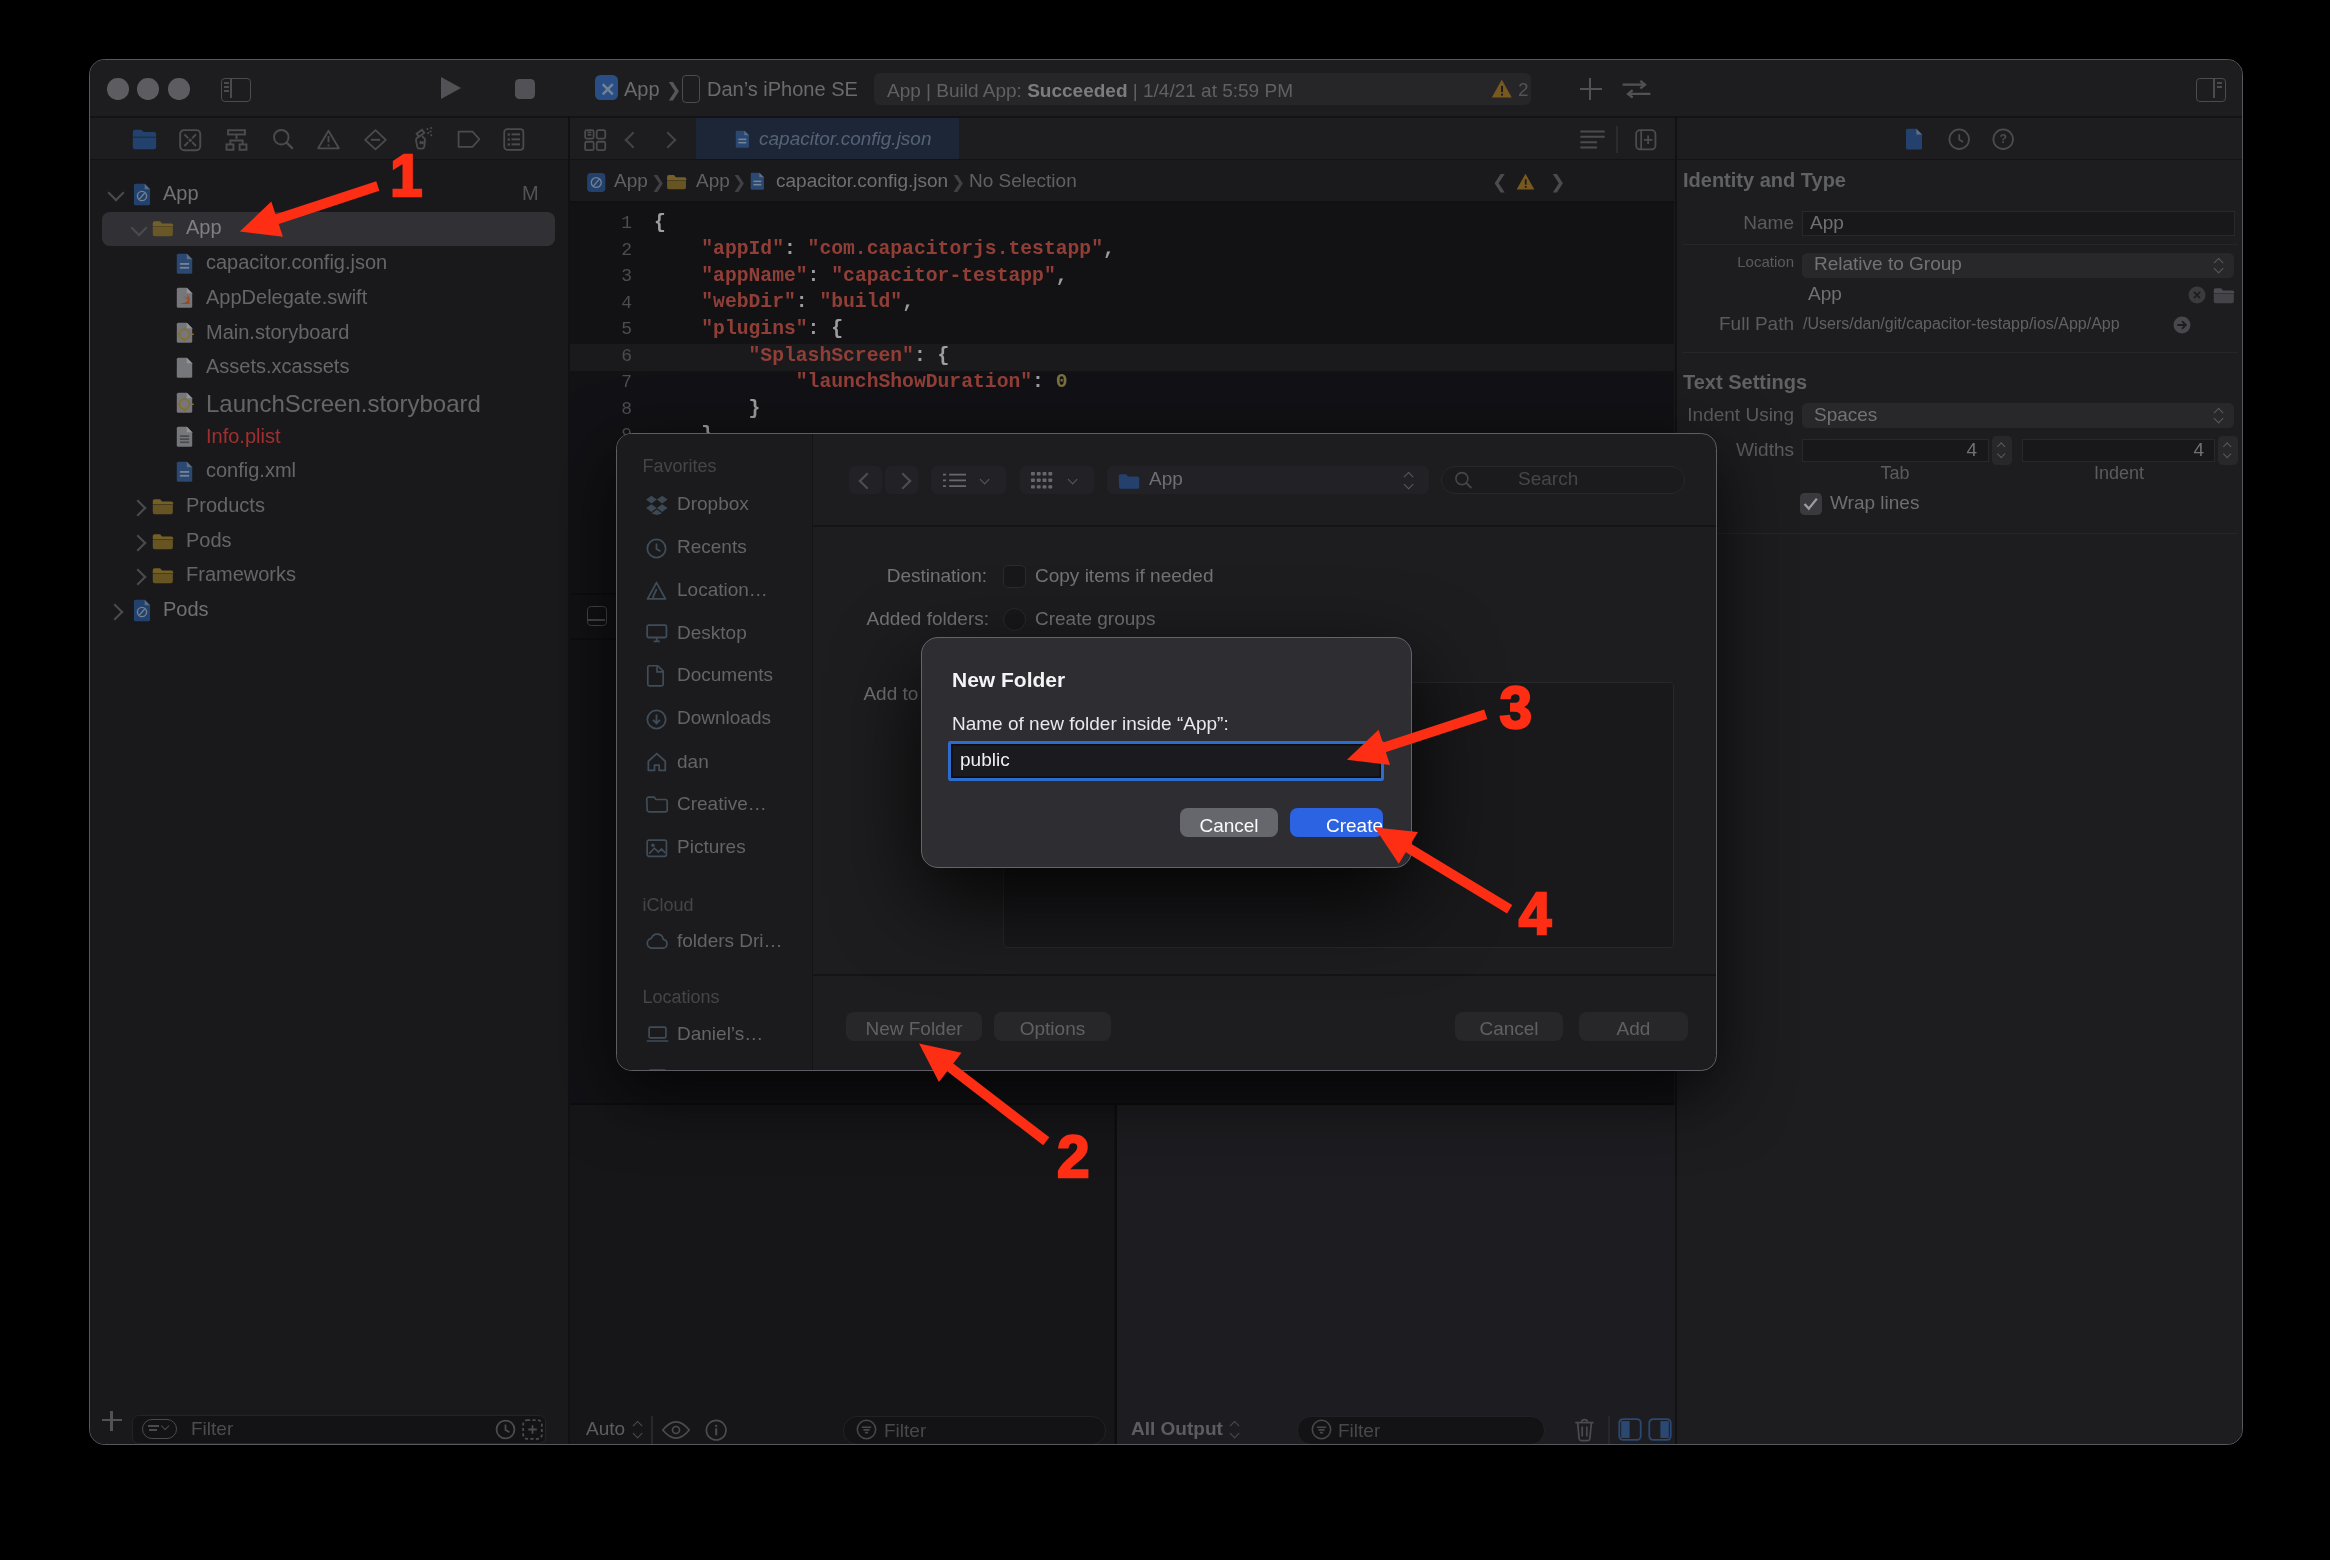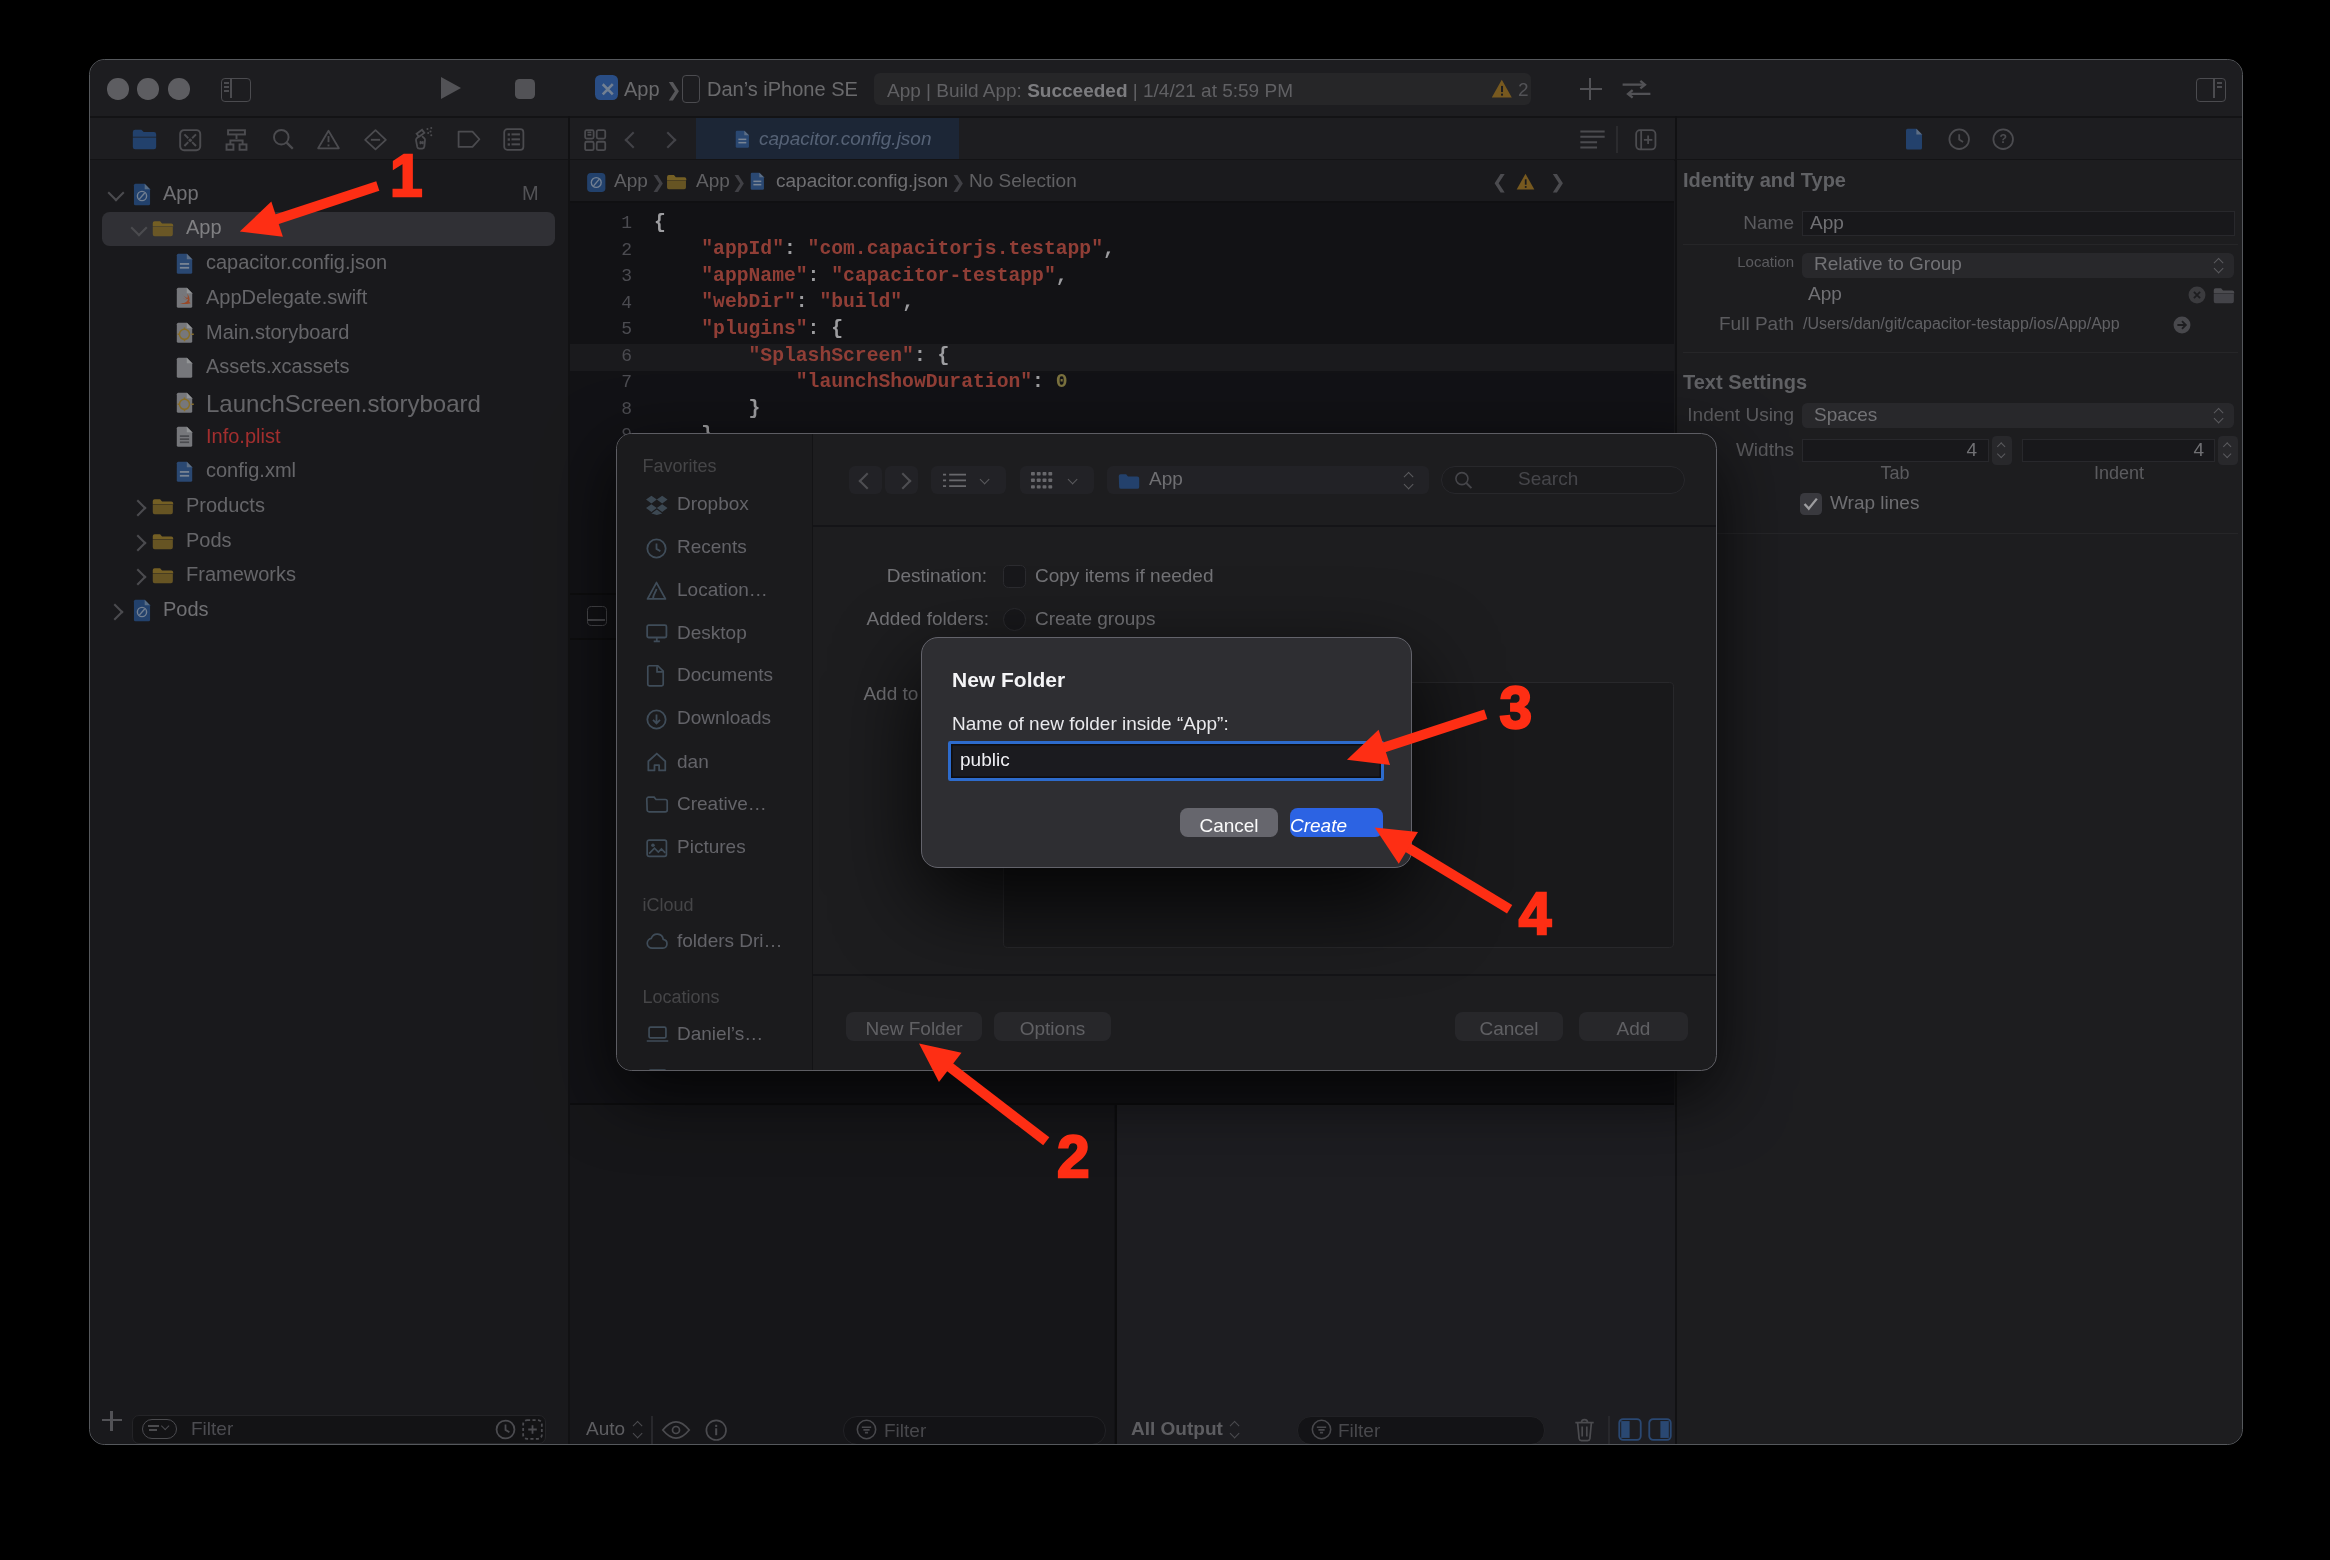--- a/index.html
+++ b/index.html
@@ -567,21 +567,21 @@
 </div>
 <div class="a" style="left:89px;top:59px;width:2154px;height:1386px;border-radius:15.4px;background:rgba(0,0,0,0.32);"></div>
 <div id="dlg" class="a" style="left:921px;top:637px;width:491px;height:231px;border-radius:17px;background:#2e2e32;border:0.8px solid #63636b;box-sizing:border-box;box-shadow:0 31px 85px rgba(0,0,0,0.85);">
 <div class="txt" style="left:30px;top:30px;font-size:21px;font-weight:700;color:#f4f4f6;">New Folder</div>
 <div class="txt" style="left:30px;top:75px;font-size:19px;color:#e9e9ec;">Name of new folder inside “App”:</div>
 <div class="a" style="left:26px;top:103px;width:436px;height:40px;border:3.9px solid #2d6bcc;background:#1b1b1f;box-sizing:border-box;border-radius:2.3px;box-shadow:inset 0 0 0 1.5px #0d0d10;"></div>
 <div class="txt" style="left:38px;top:111px;font-size:19px;color:#f0f0f4;">public</div>
 <div class="a" style="left:258px;top:170px;width:98px;height:29px;border-radius:7.7px;background:#66666d;"></div>
 <div class="txt" style="left:258px;top:177px;width:98px;text-align:center;font-size:19px;color:#fafafa;">Cancel</div>
 <div class="a" style="left:368px;top:170px;width:93px;height:29px;border-radius:7.7px;background:#2c63e3;"></div>
-<div class="txt" style="left:368px;top:177px;width:93px;text-align:left;font-size:19px;color:#ffffff;font-style:italic;">Create</div>
+<div class="txt" style="left:368px;top:177px;width:93px;text-align:right;font-size:19px;color:#ffffff;">Create</div>
 </div>
 <svg class="a" style="left:0;top:0;" width="2330" height="1561" viewBox="0 0 3022 2024">
 <line x1="490" y1="241" x2="351.8" y2="286.5" stroke="#fe2e14" stroke-width="13"></line>
     <polygon points="311,300 351.9,261.2 366.9,306.8" fill="#fe2e14"></polygon>
     <line x1="1357" y1="1480" x2="1226.1" y2="1379.2" stroke="#fe2e14" stroke-width="13"></line>
     <polygon points="1192,1353 1247.1,1365.1 1217.8,1403.1" fill="#fe2e14"></polygon>
     <line x1="1927" y1="926" x2="1787.9" y2="971.6" stroke="#fe2e14" stroke-width="13"></line>
     <polygon points="1747,985 1788.0,946.3 1802.9,991.9" fill="#fe2e14"></polygon>
     <line x1="1958" y1="1179" x2="1819.8" y2="1095.3" stroke="#fe2e14" stroke-width="13"></line>
     <polygon points="1783,1073 1839.1,1078.9 1814.2,1120.0" fill="#fe2e14"></polygon>

